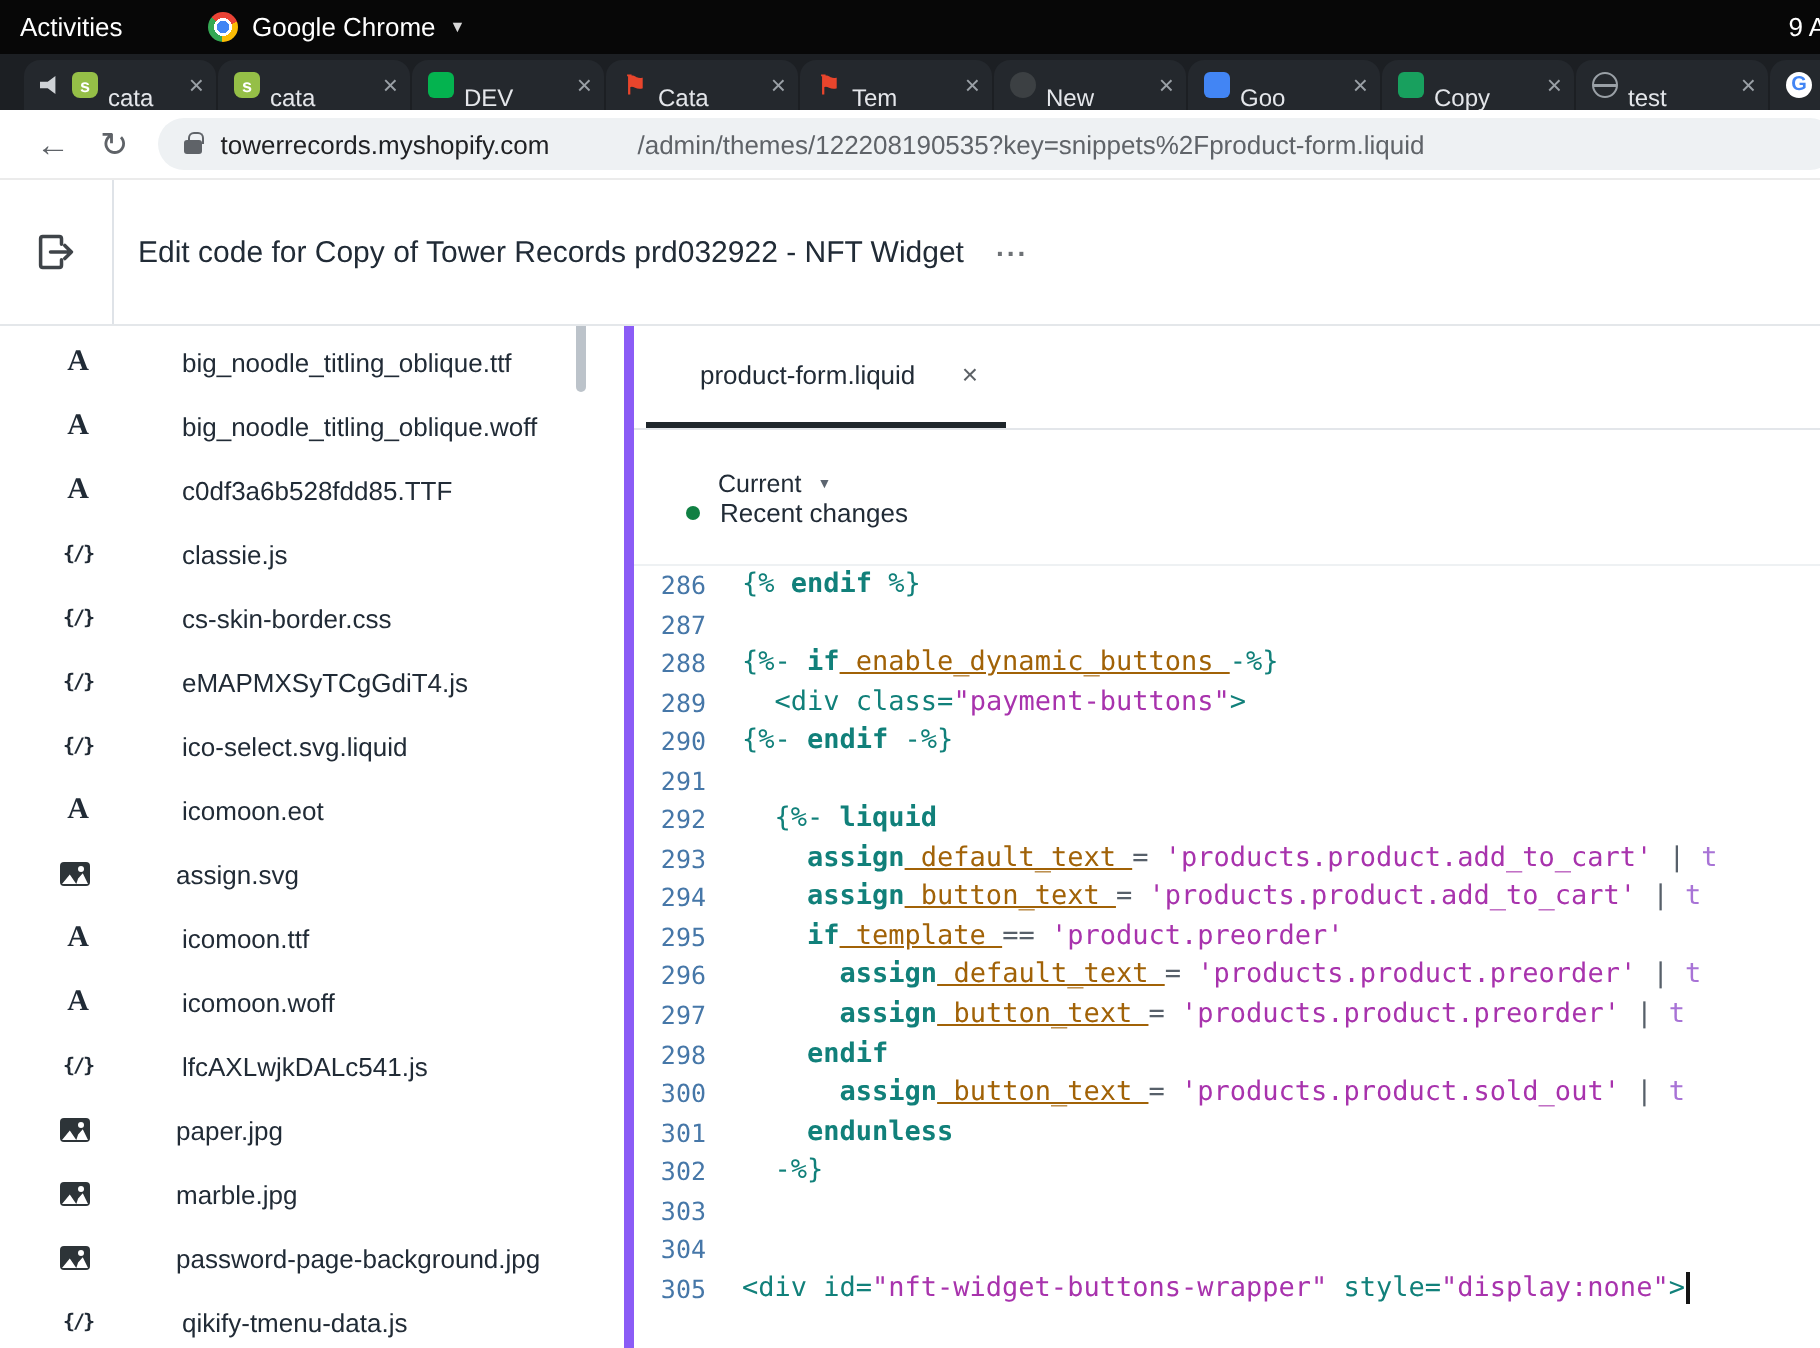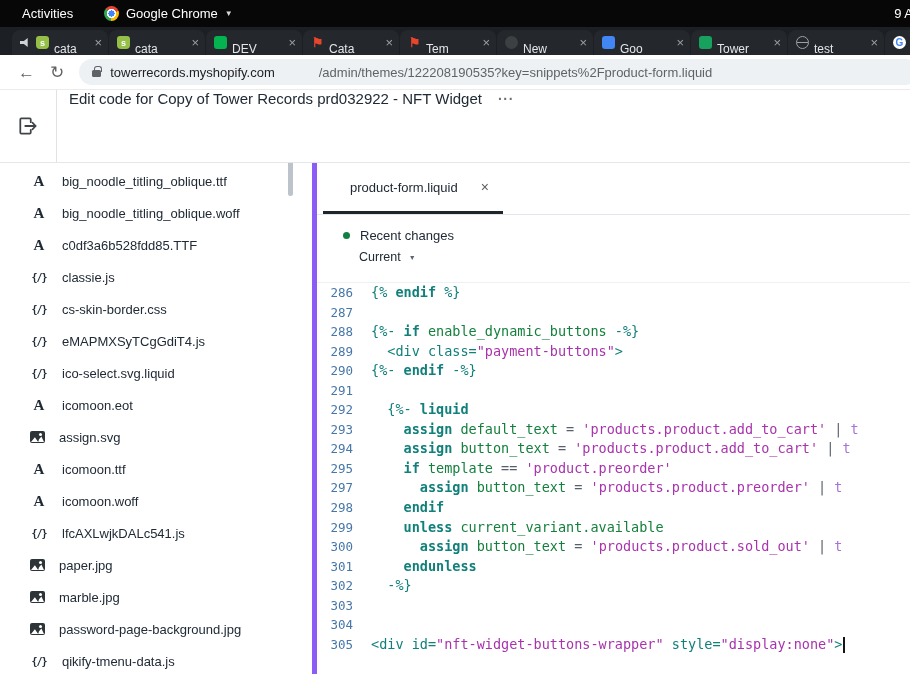--- a/index.html
+++ b/index.html
@@ -5,21 +5,21 @@
   * { box-sizing: border-box; margin: 0; padding: 0; }
   html,body { width:910px; height:674px; overflow:hidden; }
   body { font-family:"Liberation Sans", sans-serif; background:#fff; position:relative; }
 
   :root{
     --teal:#11807a; --purple:#a833ad; --gutter:#4677a8; --dot:#108043;
   }
 
   
   #os-bar { height:27px; background:#070707; color:#fff; display:flex; align-items:center; position:relative; font-size:13px; }
-  #os-activities { margin-left:22px; }
+  #os-activities { margin-left:10px; }
   #os-app { position:absolute; left:104px; display:flex; align-items:center; gap:7px; }
   .chrome-logo { width:15px; height:15px; border-radius:50%;
     background:
       radial-gradient(circle at 50% 50%, #4285f4 0 29%, #fff 30% 42%, transparent 43%),
       conic-gradient(from -50deg, #ea4335 0 120deg, #fbbc05 120deg 235deg, #34a853 235deg 360deg); }
   .os-caret { font-size:8px; color:#d7d7d7; }
   #os-clock { position:absolute; right:-3px; }
 
   
   #tab-strip { height:28px; background:#1c1f23; display:flex; align-items:flex-end; padding-left:12px; overflow:hidden; }
@@ -46,40 +46,40 @@
   .nav-glyph { color:#5f6368; font-size:17px; line-height:1; }
   #url-pill { flex:1; height:26px; background:#eef1f3; border-radius:13px; display:flex; align-items:center;
               gap:9px; padding-left:13px; margin-right:-8px; overflow:hidden; white-space:nowrap; }
   .lock { width:9px; height:7px; background:#5f6368; border-radius:1.5px; position:relative; margin-top:3px; flex:none; }
   .lock::before { content:""; position:absolute; left:1.5px; top:-4px; width:6px; height:5px;
                   border:1.5px solid #5f6368; border-bottom:none; border-radius:3px 3px 0 0; }
   #url-text { font-size:13px; color:#202124; }
   #url-text .path { color:#5f6368;margin-left:44px; }
 
   
-  #page-header { height:73px; background:#fff; border-bottom:1px solid #e4e7ea; display:flex; }
+  #page-header { height:73px; background:#fff; border-bottom:1px solid #e4e7ea; display:flex; align-items:center; }
   #exit-box { width:57px; height:100%; flex:none; display:flex; align-items:center; justify-content:center;
               border-right:1px solid #dfe3e8; }
   #page-title { font-size:15px; color:#212b36; margin-left:12px; }
   #header-menu { margin-left:16px; color:#6d7175; font-weight:bold; font-size:14px; letter-spacing:1.5px; transform:translateY(-3px); }
 
   
   #content { display:flex; height:511px; }
 
   
   #sidebar { width:312px; flex:none; position:relative; padding-top:2px; overflow:hidden; }
   .frow { height:32px; display:flex; align-items:center; padding-left:30px; gap:14px; font-size:13px; color:#212b36; cursor:default; }
   .fi { width:18px; flex:none; display:flex; align-items:center; justify-content:center; color:#212b36; }
   .fi-font { font-family:"Liberation Serif", serif; font-weight:700; font-size:15px; }
   .fi-code { font-family:"DejaVu Sans Mono", monospace; font-size:10px; font-weight:700; letter-spacing:-1px; }
   .fi-image { width:15px; height:12px; background:#2d3438; border-radius:2px; position:relative; overflow:hidden; }
   .fi-image::before { content:""; position:absolute; top:2px; right:3px; width:3px; height:3px; border-radius:50%; background:#fff; }
   .fi-image::after { content:""; position:absolute; left:1px; right:1px; bottom:1px; height:6px; background:#fff;
                      clip-path:polygon(0 100%, 30% 20%, 55% 100%, 62% 55%, 80% 10%, 100% 100%); }
-  .fname { white-space:nowrap; }
+  .fname { white-space:nowrap;margin-left:29px; }
   #side-scrollbar { position:absolute; right:19px; top:-5px; width:5px; height:38px; background:#bcc3ca; border-radius:3px; }
 
   
   #editor { flex:1; display:flex; flex-direction:column; border-left:5px solid #8b5cf6; background:#fff; min-width:0; }
   #editor-tabbar { height:52px; flex:none; border-bottom:1px solid #e3e6ea; display:flex; align-items:flex-end; padding-left:6px; }
   #editor-tab { height:51px; width:180px; display:flex; align-items:center; justify-content:space-between;
                 padding:0 14px 0 27px; font-size:13px; color:#212b36; border-bottom:3px solid #1f262b; }
   #editor-tab-close { color:#5c6166; font-size:14px; }
 
   #version-bar { height:68px; flex:none; padding:13px 0 0 26px; border-bottom:1px solid #eef1f3; }
@@ -87,21 +87,21 @@
   #recent-dot { width:7px; height:7px; border-radius:50%; background:var(--dot); flex:none; }
   #current-row { margin:7px 0 0 16px; display:flex; align-items:center; gap:8px; font-size:12.5px; color:#212b36; }
   #current-caret { font-size:7px; color:#5c6570; }
 
   #code-area { height:391px; overflow:hidden; font-family:"DejaVu Sans Mono","Liberation Mono",monospace; font-size:13.5px; }
   .cline { display:flex; height:19.55px; line-height:19.55px; white-space:pre; }
   .gut { width:46px; flex:none; text-align:right; padding-right:10px; color:var(--gutter); font-size:12.5px; }
   .src { flex:1; white-space:pre; padding-left:8px; color:#24292e; min-width:0; }
   .tk-lq { color:var(--teal); }
   .tk-kw { color:var(--teal); font-weight:700; }
-  .tk-id { color:#15803d; }
+  .tk-id { color:#a16207;text-decoration:underline; }
   .tk-tg { color:var(--teal); }
   .tk-at { color:var(--teal); }
   .tk-st { color:var(--purple); }
   .tk-op { color:#57606a; }
   .tk-pl { color:#24292e; }
   .tk-fl { color:#a873d6; }
   .caret { display:inline-block; width:2px; height:16px; background:#141414; vertical-align:middle; margin-left:1px; }
 </style>
 </head>
 <body>
@@ -148,21 +148,21 @@
       <span class="btab-label">New</span>
       <span class="btab-close">×</span>
     </div>
     <div class="btab">
       <span class="fav fav-blue-doc"></span>
       <span class="btab-label">Goo</span>
       <span class="btab-close">×</span>
     </div>
     <div class="btab">
       <span class="fav fav-green-square"></span>
-      <span class="btab-label">Tower</span>
+      <span class="btab-label">Copy</span>
       <span class="btab-close">×</span>
     </div>
     <div class="btab">
       <span class="fav fav-globe"></span>
       <span class="btab-label">test</span>
       <span class="btab-close">×</span>
     </div>
     <div class="btab">
       <span class="fav fav-google">G</span>
     </div>
@@ -261,43 +261,43 @@
   </div>
 
   <div id="editor">
     <div id="editor-tabbar">
       <div id="editor-tab">
         <span>product-form.liquid</span>
         <span id="editor-tab-close">×</span>
       </div>
     </div>
     <div id="version-bar">
+      <div id="current-row">
+        <span>Current</span>
+        <span id="current-caret">▼</span>
+      </div>
       <div id="recent-row">
         <span id="recent-dot"></span>
         <span>Recent changes</span>
-      </div>
-      <div id="current-row">
-        <span>Current</span>
-        <span id="current-caret">▼</span>
       </div>
     </div>
     <div id="code-area">
         <div class="cline"><span class="gut">286</span><span class="src"><span class="tk-lq">{% </span><span class="tk-kw">endif</span><span class="tk-lq"> %}</span></span></div>
         <div class="cline"><span class="gut">287</span><span class="src"></span></div>
         <div class="cline"><span class="gut">288</span><span class="src"><span class="tk-lq">{%- </span><span class="tk-kw">if</span><span class="tk-id"> enable_dynamic_buttons </span><span class="tk-lq">-%}</span></span></div>
         <div class="cline"><span class="gut">289</span><span class="src"><span class="tk-pl">  </span><span class="tk-tg">&lt;div </span><span class="tk-at">class=</span><span class="tk-st">"payment-buttons"</span><span class="tk-tg">&gt;</span></span></div>
         <div class="cline"><span class="gut">290</span><span class="src"><span class="tk-lq">{%- </span><span class="tk-kw">endif</span><span class="tk-lq"> -%}</span></span></div>
         <div class="cline"><span class="gut">291</span><span class="src"></span></div>
         <div class="cline"><span class="gut">292</span><span class="src"><span class="tk-pl">  </span><span class="tk-lq">{%- </span><span class="tk-kw">liquid</span></span></div>
         <div class="cline"><span class="gut">293</span><span class="src"><span class="tk-pl">    </span><span class="tk-kw">assign</span><span class="tk-id"> default_text </span><span class="tk-op">= </span><span class="tk-st">'products.product.add_to_cart'</span><span class="tk-op"> | </span><span class="tk-fl">t</span></span></div>
         <div class="cline"><span class="gut">294</span><span class="src"><span class="tk-pl">    </span><span class="tk-kw">assign</span><span class="tk-id"> button_text </span><span class="tk-op">= </span><span class="tk-st">'products.product.add_to_cart'</span><span class="tk-op"> | </span><span class="tk-fl">t</span></span></div>
         <div class="cline"><span class="gut">295</span><span class="src"><span class="tk-pl">    </span><span class="tk-kw">if</span><span class="tk-id"> template </span><span class="tk-op">== </span><span class="tk-st">'product.preorder'</span></span></div>
+        <div class="cline"><span class="gut">296</span><span class="src"><span class="tk-pl">      </span><span class="tk-kw">assign</span><span class="tk-id"> default_text </span><span class="tk-op">= </span><span class="tk-st">'products.product.preorder'</span><span class="tk-op"> | </span><span class="tk-fl">t</span></span></div>
         <div class="cline"><span class="gut">297</span><span class="src"><span class="tk-pl">      </span><span class="tk-kw">assign</span><span class="tk-id"> button_text </span><span class="tk-op">= </span><span class="tk-st">'products.product.preorder'</span><span class="tk-op"> | </span><span class="tk-fl">t</span></span></div>
         <div class="cline"><span class="gut">298</span><span class="src"><span class="tk-pl">    </span><span class="tk-kw">endif</span></span></div>
-        <div class="cline"><span class="gut">299</span><span class="src"><span class="tk-pl">    </span><span class="tk-kw">unless</span><span class="tk-id"> current_variant.available</span></span></div>
         <div class="cline"><span class="gut">300</span><span class="src"><span class="tk-pl">      </span><span class="tk-kw">assign</span><span class="tk-id"> button_text </span><span class="tk-op">= </span><span class="tk-st">'products.product.sold_out'</span><span class="tk-op"> | </span><span class="tk-fl">t</span></span></div>
         <div class="cline"><span class="gut">301</span><span class="src"><span class="tk-pl">    </span><span class="tk-kw">endunless</span></span></div>
         <div class="cline"><span class="gut">302</span><span class="src"><span class="tk-pl">  </span><span class="tk-lq">-%}</span></span></div>
         <div class="cline"><span class="gut">303</span><span class="src"></span></div>
         <div class="cline"><span class="gut">304</span><span class="src"></span></div>
         <div class="cline"><span class="gut">305</span><span class="src"><span class="tk-tg">&lt;div </span><span class="tk-at">id=</span><span class="tk-st">"nft-widget-buttons-wrapper"</span><span class="tk-tg"> </span><span class="tk-at">style=</span><span class="tk-st">"display:none"</span><span class="tk-tg">&gt;</span><span class="caret"></span></span></div>
       </div>
   </div>
 
 </div>

